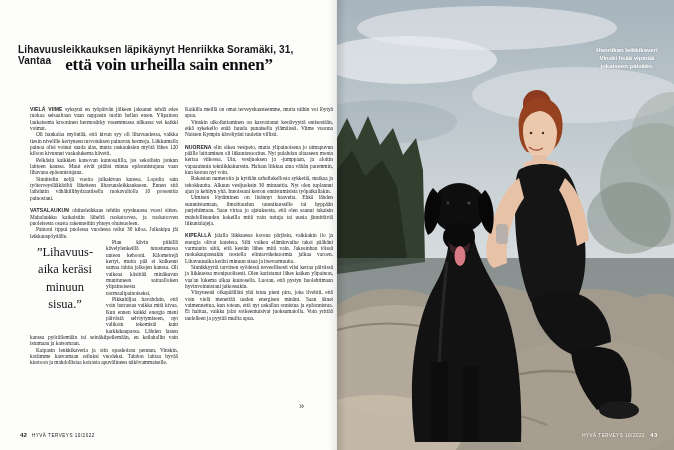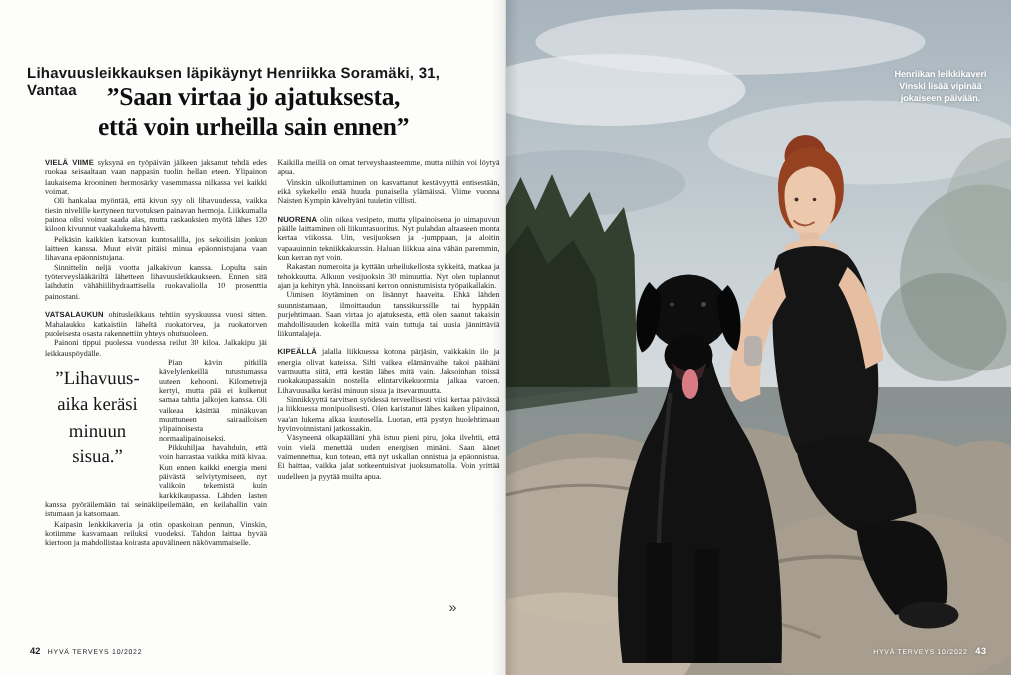--- a/index.html
+++ b/index.html
@@ -42,21 +42,20 @@
         background:linear-gradient(to right, rgba(0,0,0,0) 0%, rgba(0,0,0,.07) 45%, rgba(0,0,0,.12) 52%, rgba(0,0,0,0) 100%);}
 </style>
 </head>
 <body>
 
 <div class="spread">
 
   <div class="left-page">
     <div class="kicker">Lihavuusleikkauksen läpikäynyt Henriikka Soramäki, 31, Vantaa</div>
     <div class="headline">
-      <div>”Saan virtaa jo ajatuksesta,</div>
       <div>että voin urheilla sain ennen”</div>
     </div>
 
     <div class="columns">
 
       <div class="col">
         <p class="para"><strong class="lead">VIELÄ VIIME</strong><span> syksynä en työpäivän jälkeen jaksanut tehdä edes ruokaa seisaaltaan vaan nappasin tuolin hellan eteen. Ylipainon laukaisema krooninen hermosärky vasemmassa nilkassa vei kaikki voimat.</span></p>
         <p class="para indent">Oli hankalaa myöntää, että kivun syy oli lihavuudessa, vaikka tiesin nivelille kertyneen turvotuksen painavan hermoja. Liikkumalla painoa olisi voinut saada alas, mutta raskauksien myötä lähes 120 kiloon kivunnut vaakalukema hävetti.</p>
         <p class="para indent">Pelkäsin kaikkien katsovan kuntosalilla, jos sekoilisin jonkun laitteen kanssa. Muut eivät pitäisi minua epäonnistujana vaan lihavana epäonnistujana.</p>
         <p class="para indent">Sinnittelin neljä vuotta jalkakivun kanssa. Lopulta sain työterveyslääkäriltä lähetteen lihavuusleikkaukseen. Ennen sitä laihdutin vähähiilihydraattisella ruokavaliolla 10 prosenttia painostani.</p>

